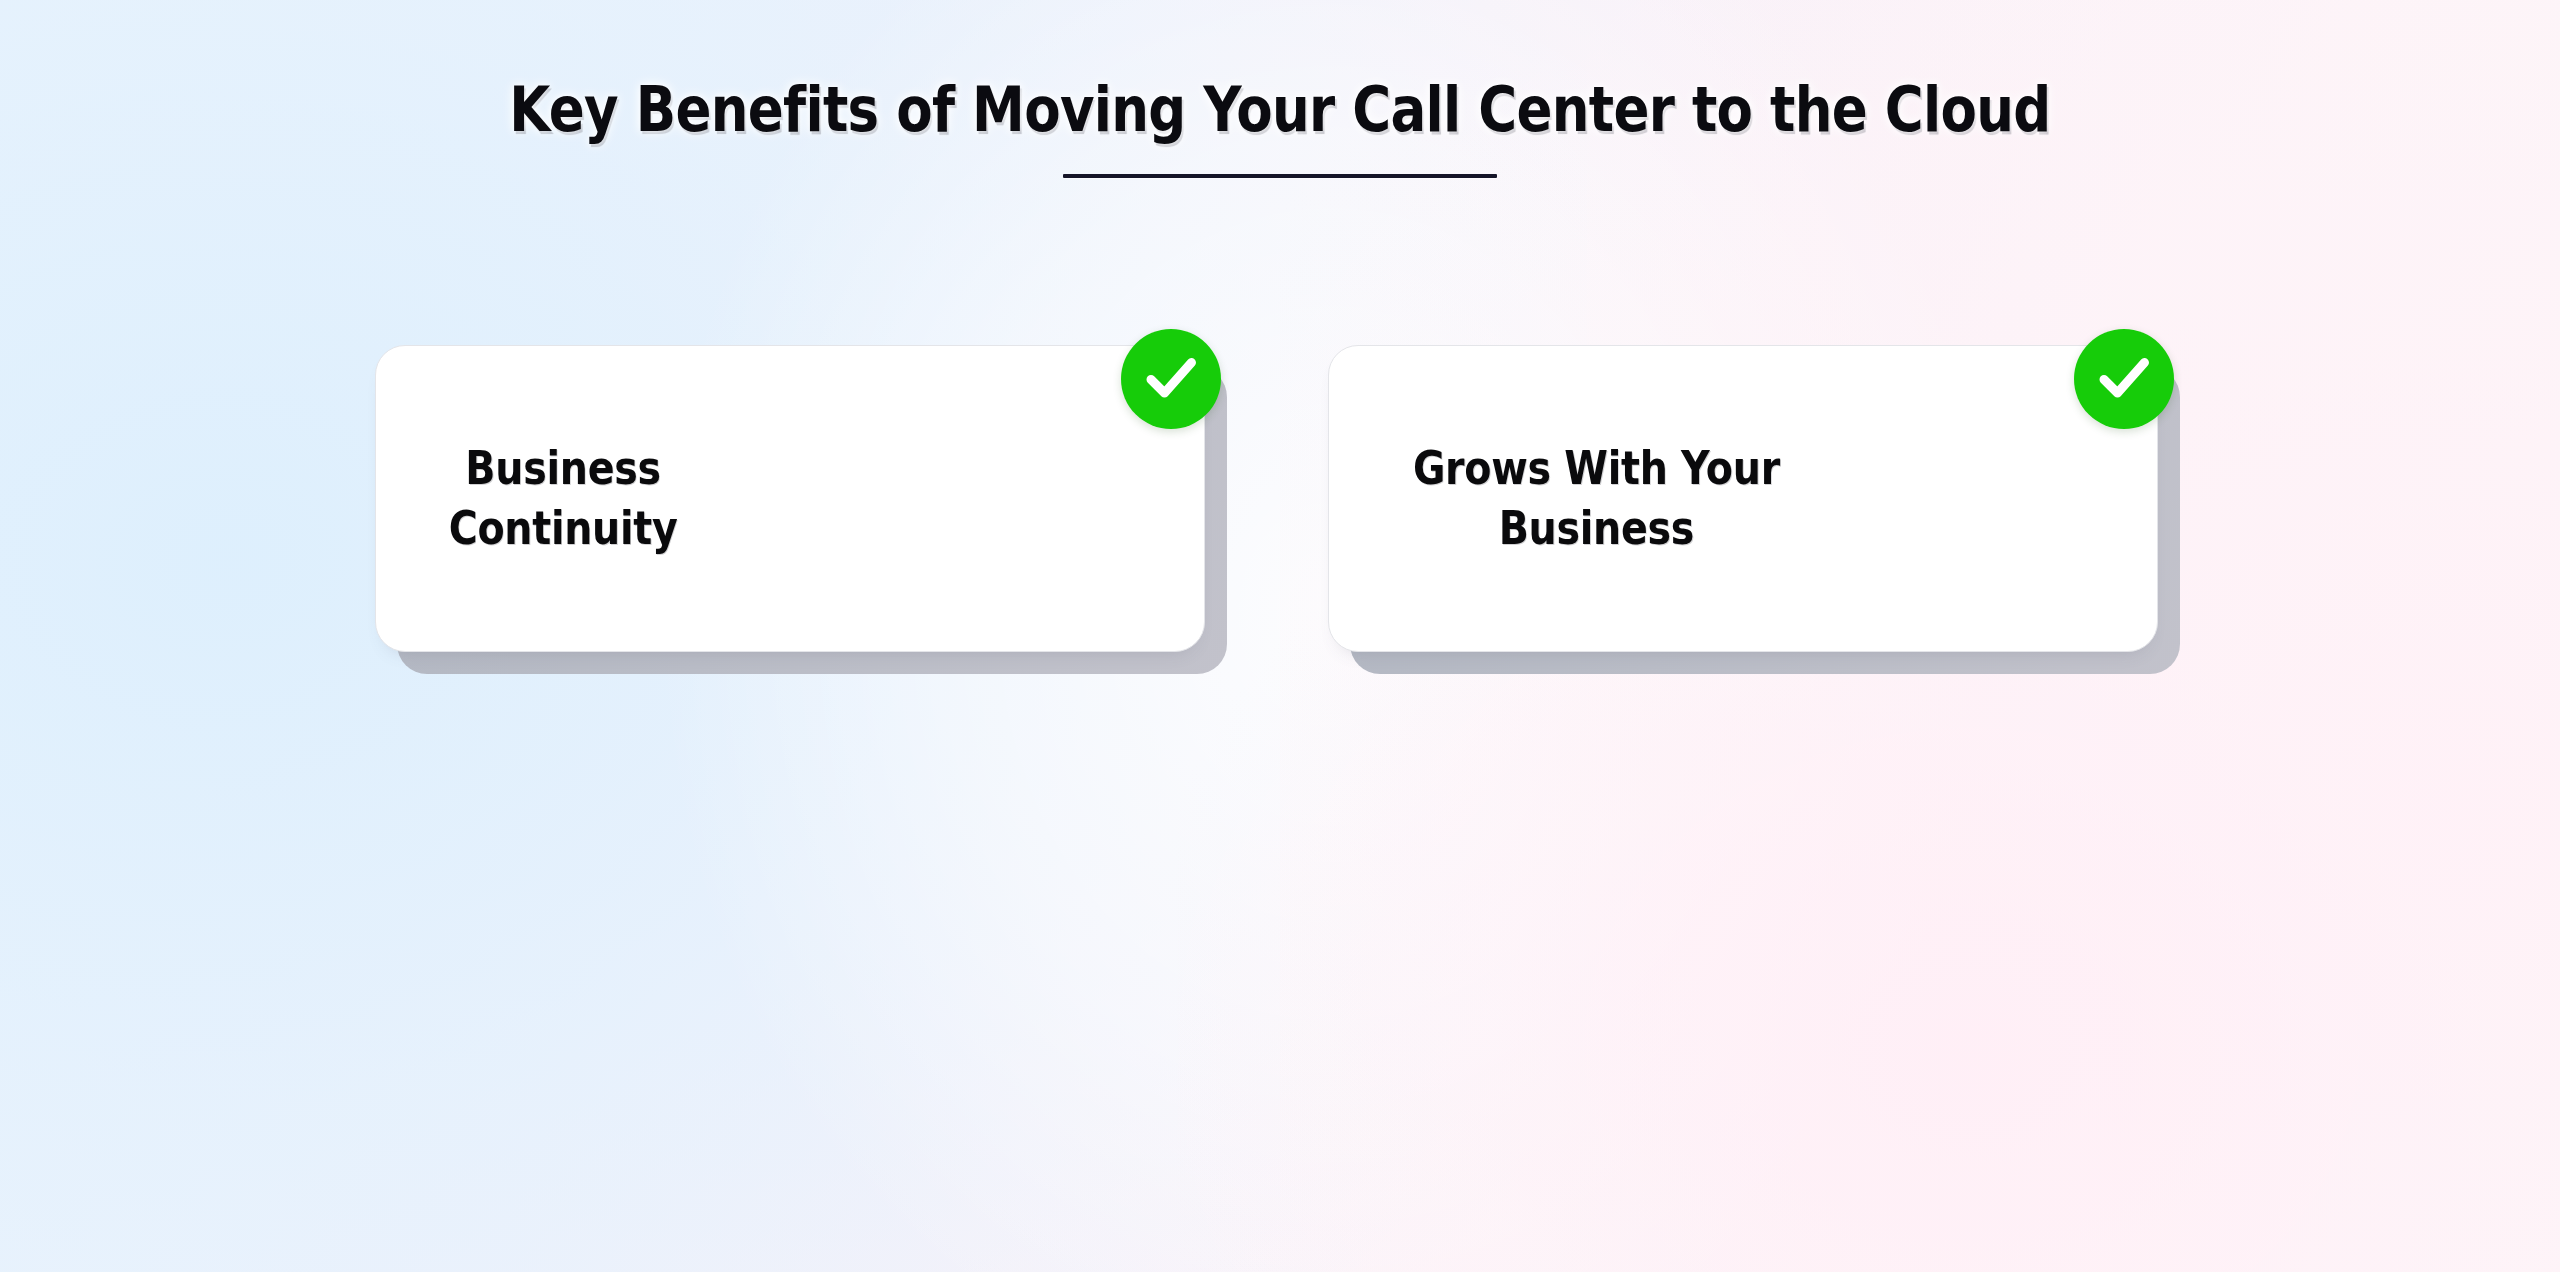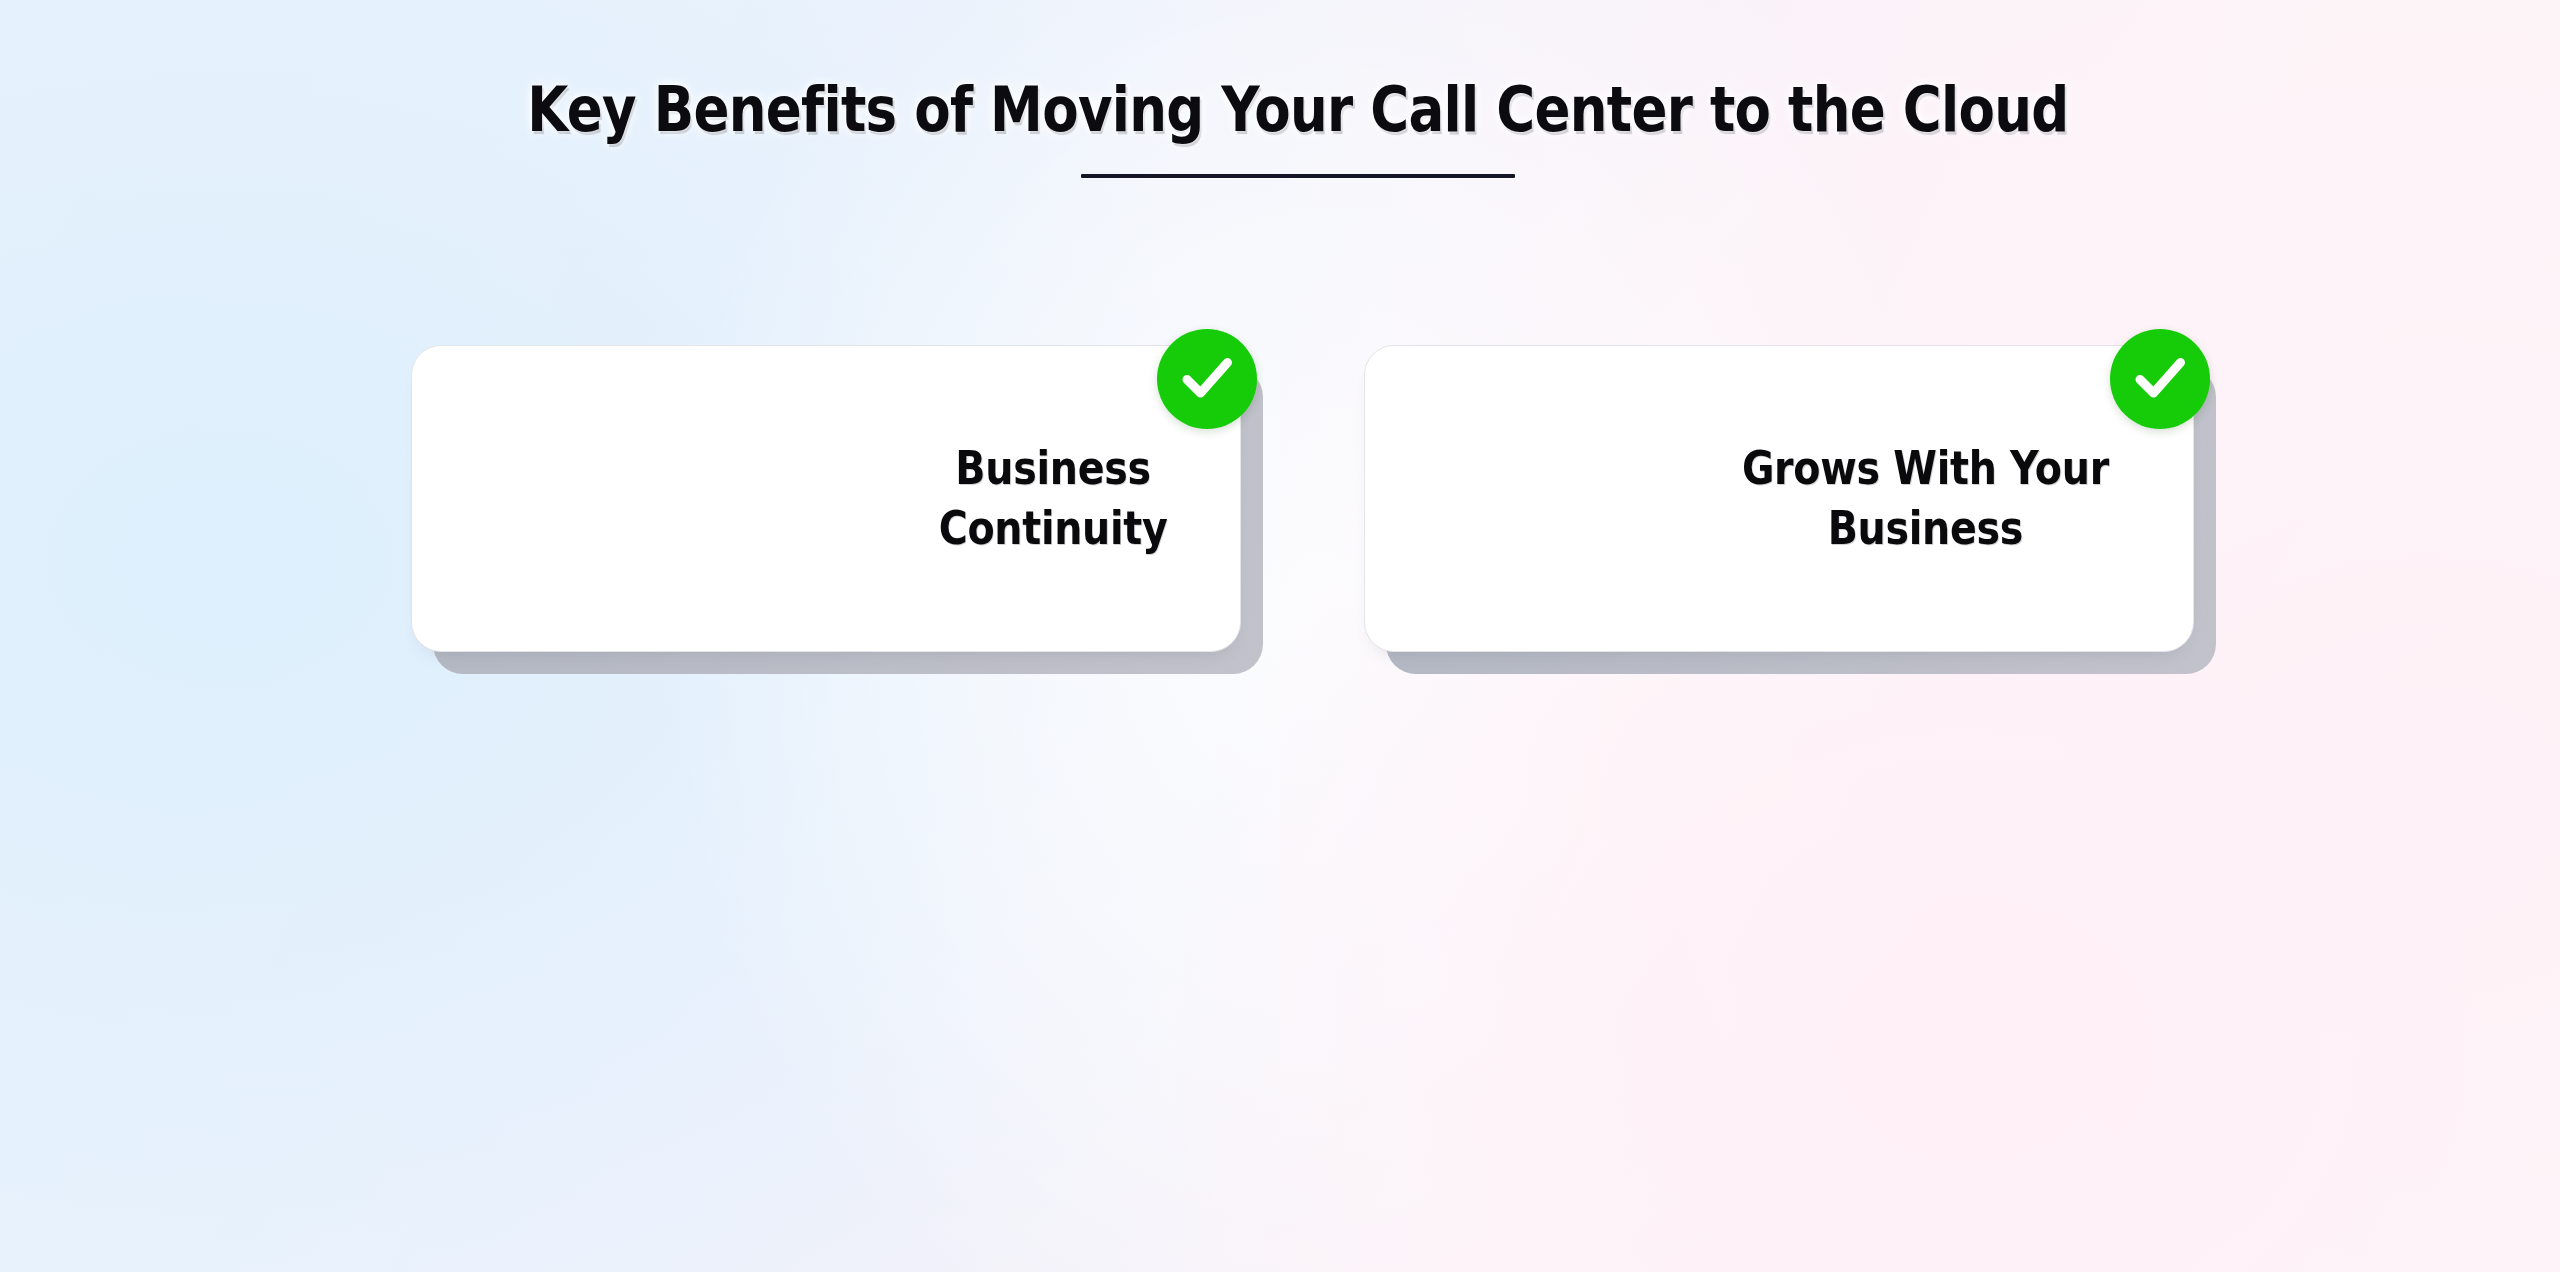--- a/index.html
+++ b/index.html
@@ -79,21 +79,20 @@
     background: radial-gradient(ellipse at 50% 46%,
         rgba(255,255,255,0.82) 0%,
         rgba(255,255,255,0.46) 40%,
         rgba(255,255,255,0) 72%);
   }
 
   
   .stage {
     position: absolute;
     inset: 0;
-    margin-left: 36px;
   }
 
   
   .header {
     position: absolute;
     left: 0;
     top: 78px;
     width: 100%;
     text-align: center;
   }
@@ -159,21 +158,21 @@
     width: 830px;
     height: 307px;
     border-radius: 30px;
     background: #ffffff;
     border: 1px solid #e4e5e9;
     box-shadow:
       0 1px 0 rgba(255,255,255,0.9) inset,
       0 10px 18px -12px rgba(90,95,115,0.25);
     display: flex;
     align-items: center;
-    justify-content: flex-end;
+    justify-content: flex-start;
     padding: 0 54px;
   }
 
   .card-title {
     font-family: "DejaVu Sans", sans-serif;
     font-size: 46px;
     font-weight: bold;
     color: #0a0a0c;
     line-height: 1.30;
     text-align: center;

